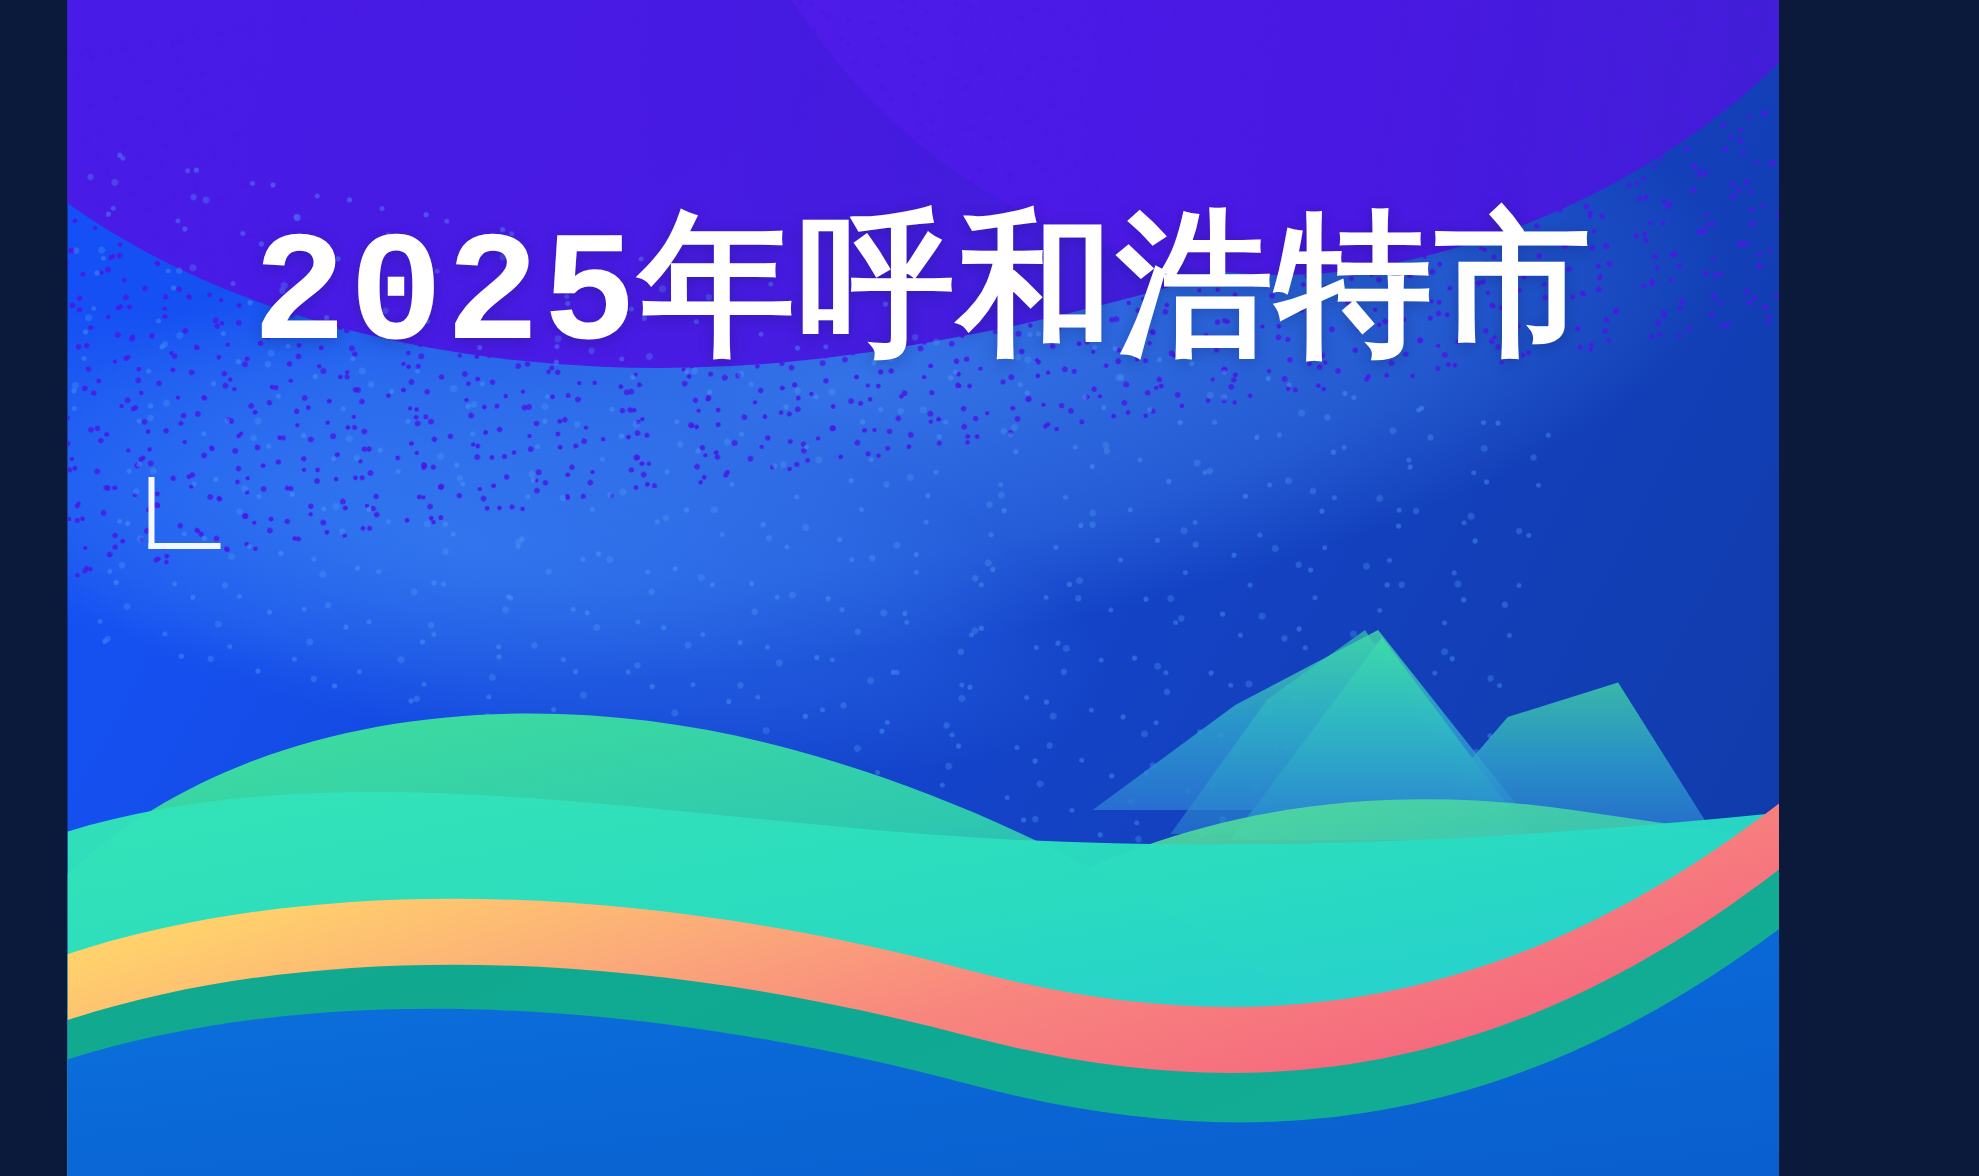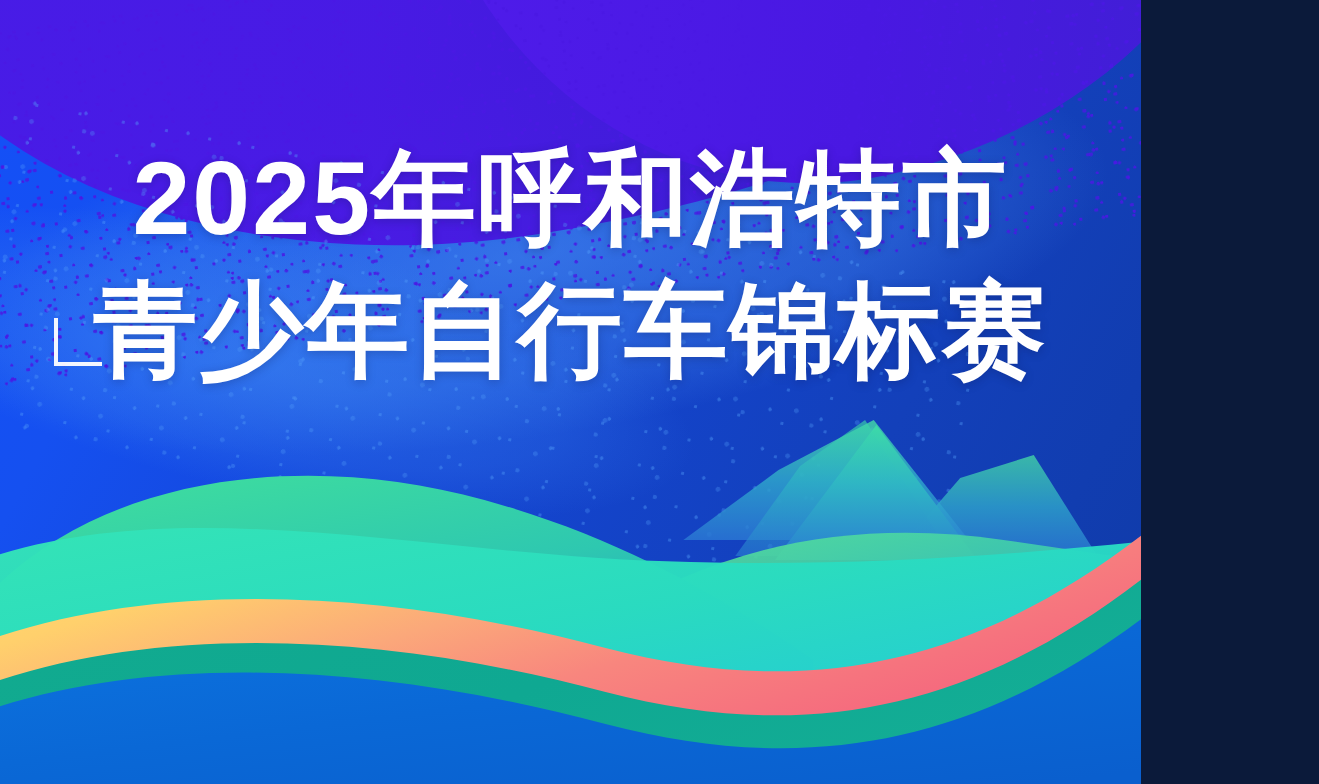--- a/index.html
+++ b/index.html
@@ -2,22 +2,23 @@
 <html><head>
 <meta charset="utf-8">
 <title>2025年呼和浩特市青少年自行车锦标赛</title>
 <style>
   html,body{margin:0;padding:0;background:#0b1a3a;}
   *{box-sizing:border-box;}
   .poster{
     position:relative;
     width:1141px;height:784px;
     overflow:hidden;
-    font-family:Liberation Sans, sans-serif;
+    font-family:Liberation Mono, monospace;
     background:linear-gradient(118deg,#1450f8 0%,#1550f0 18%,#1446d6 42%,#1340ba 72%,#0f3aa6 100%);
+    margin-left:45px;
   }
   .layer{position:absolute;top:0;left:0;width:100%;height:100%;pointer-events:none;}
 
   
   .swoosh-light{
     position:absolute;
     left:-8%;top:-6%;
     width:118%;height:72%;
     background:radial-gradient(ellipse 62% 46% at 46% 52%, rgba(78,150,245,0.55) 0%, rgba(70,140,240,0.34) 46%, rgba(60,130,235,0.0) 70%);
     transform:rotate(-9deg);
@@ -196,16 +197,15 @@
     <path d="M -20,642 C 180,580 440,588 700,648 C 930,700 1130,668 1339,522
              L 1339,566 C 1130,712 930,744 700,692 C 440,632 180,624 -20,686 Z" fill="url(#ribG)"></path>
 
     <path d="M -20,712 C 180,652 440,664 700,724 C 930,776 1130,748 1339,606 L 1339,784 L -20,784 Z" fill="url(#waterG)"></path>
   </svg>
 
   <div class="bracket"></div>
 
   <div class="title-block">
     <div class="title-line title-line-1">2025年呼和浩特市</div>
-    <div class="title-line title-line-2">青少年自行车锦标赛</div>
   </div>
 
 </div>
 
 </body></html>

